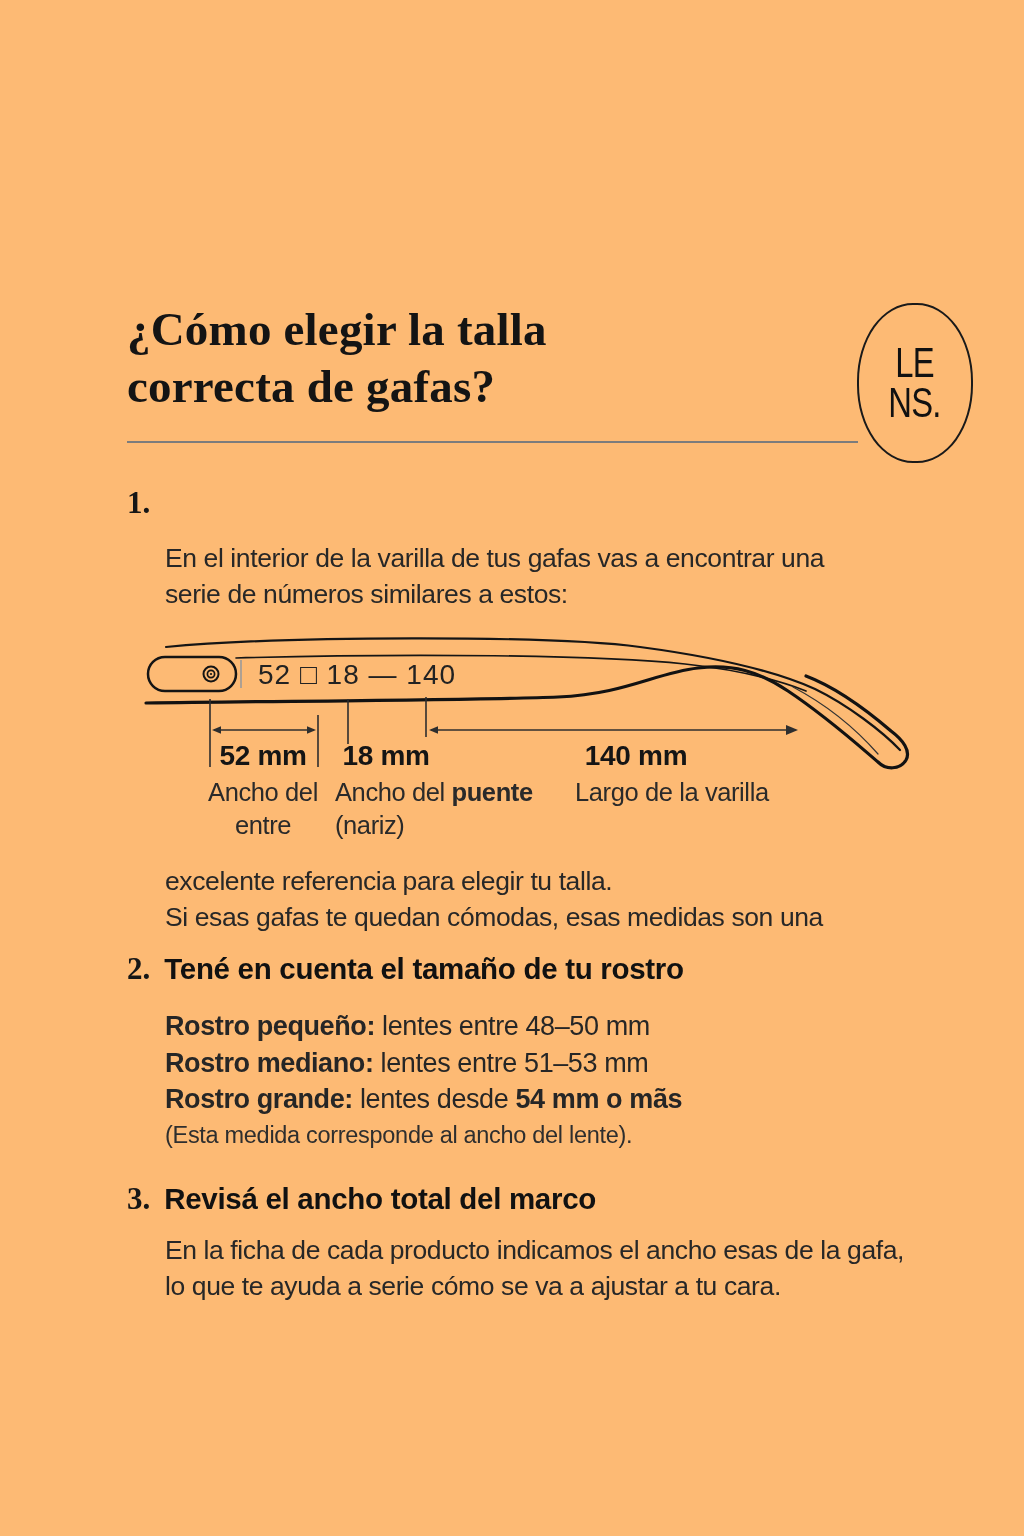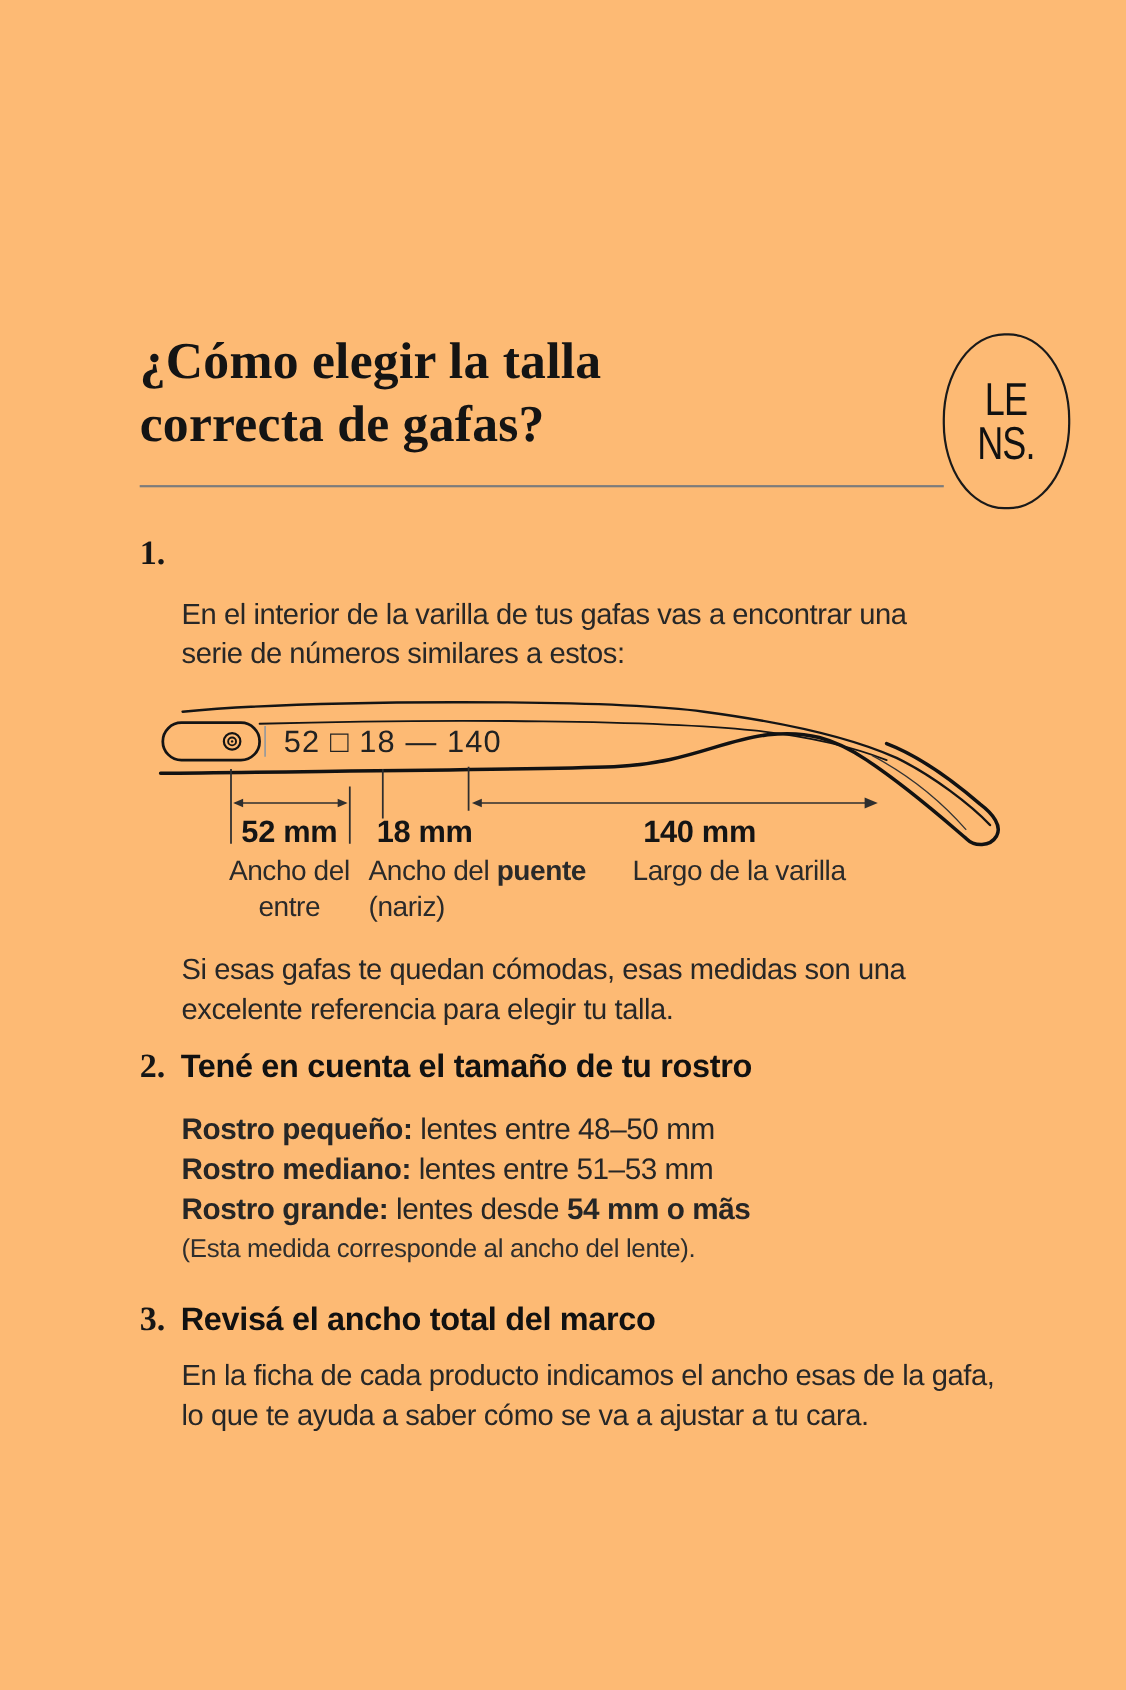--- a/index.html
+++ b/index.html
@@ -164,22 +164,22 @@
     <div class="mcap mcap-2">
       <div><span>Ancho del </span><span class="b">puente</span></div>
       <div>(nariz)</div>
     </div>
     <div class="mcap mcap-3">
       <div>Largo de la varilla</div>
     </div>
   </div>
 
   <div class="para" style="top:863px;">
+    <div>excelente referencia para elegir tu talla.</div>
     <div>Si esas gafas te quedan cómodas, esas medidas son una</div>
-    <div>excelente referencia para elegir tu talla.</div>
   </div>
 
   <div class="sec-head" style="left:127px;top:951px;">
     <span class="sec-num">2.</span>
     <span class="sec-title">Tené en cuenta el tamaño de tu rostro</span>
   </div>
 
   <div class="face-list">
     <div class="row"><span class="b">Rostro pequeño:</span><span> lentes entre 48–50 mm</span><span class="b"></span></div>
     <div class="row"><span class="b">Rostro mediano:</span><span> lentes entre 51–53 mm</span><span class="b"></span></div>
@@ -188,16 +188,16 @@
 
   <div class="note">(Esta medida corresponde al ancho del lente).</div>
 
   <div class="sec-head" style="left:127px;top:1181px;">
     <span class="sec-num">3.</span>
     <span class="sec-title">Revisá el ancho total del marco</span>
   </div>
 
   <div class="para" style="top:1232px;">
     <div>En la ficha de cada producto indicamos el ancho esas de la gafa,</div>
-    <div>lo que te ayuda a saber cómo se va a ajustar a tu cara.</div>
+    <div>lo que te ayuda a serie cómo se va a ajustar a tu cara.</div>
   </div>
 
 </div>
 
 </body></html>

